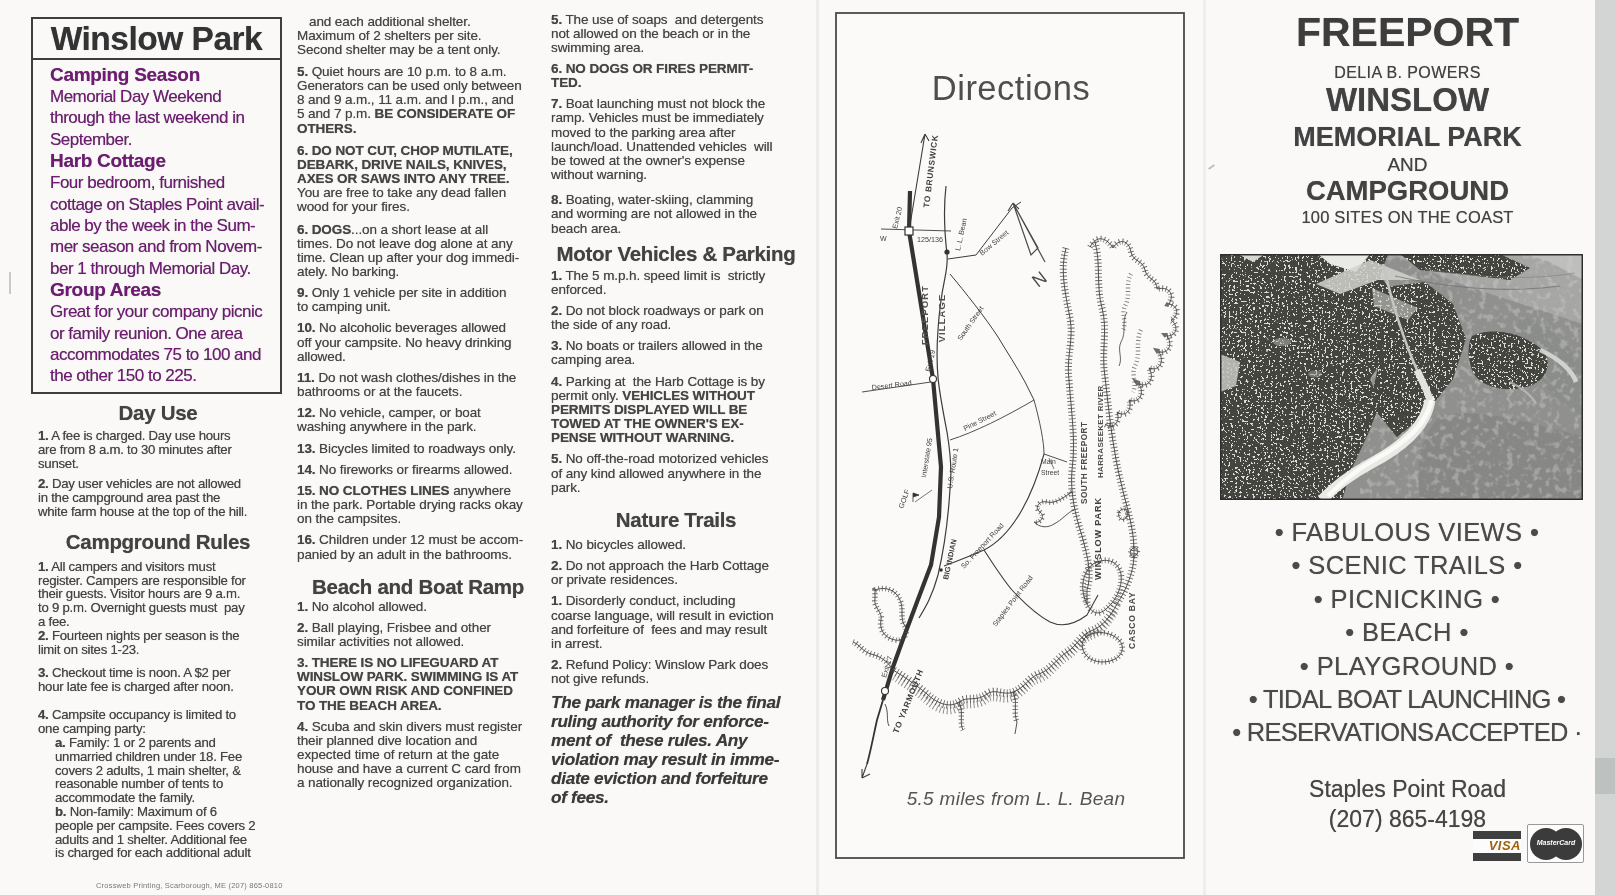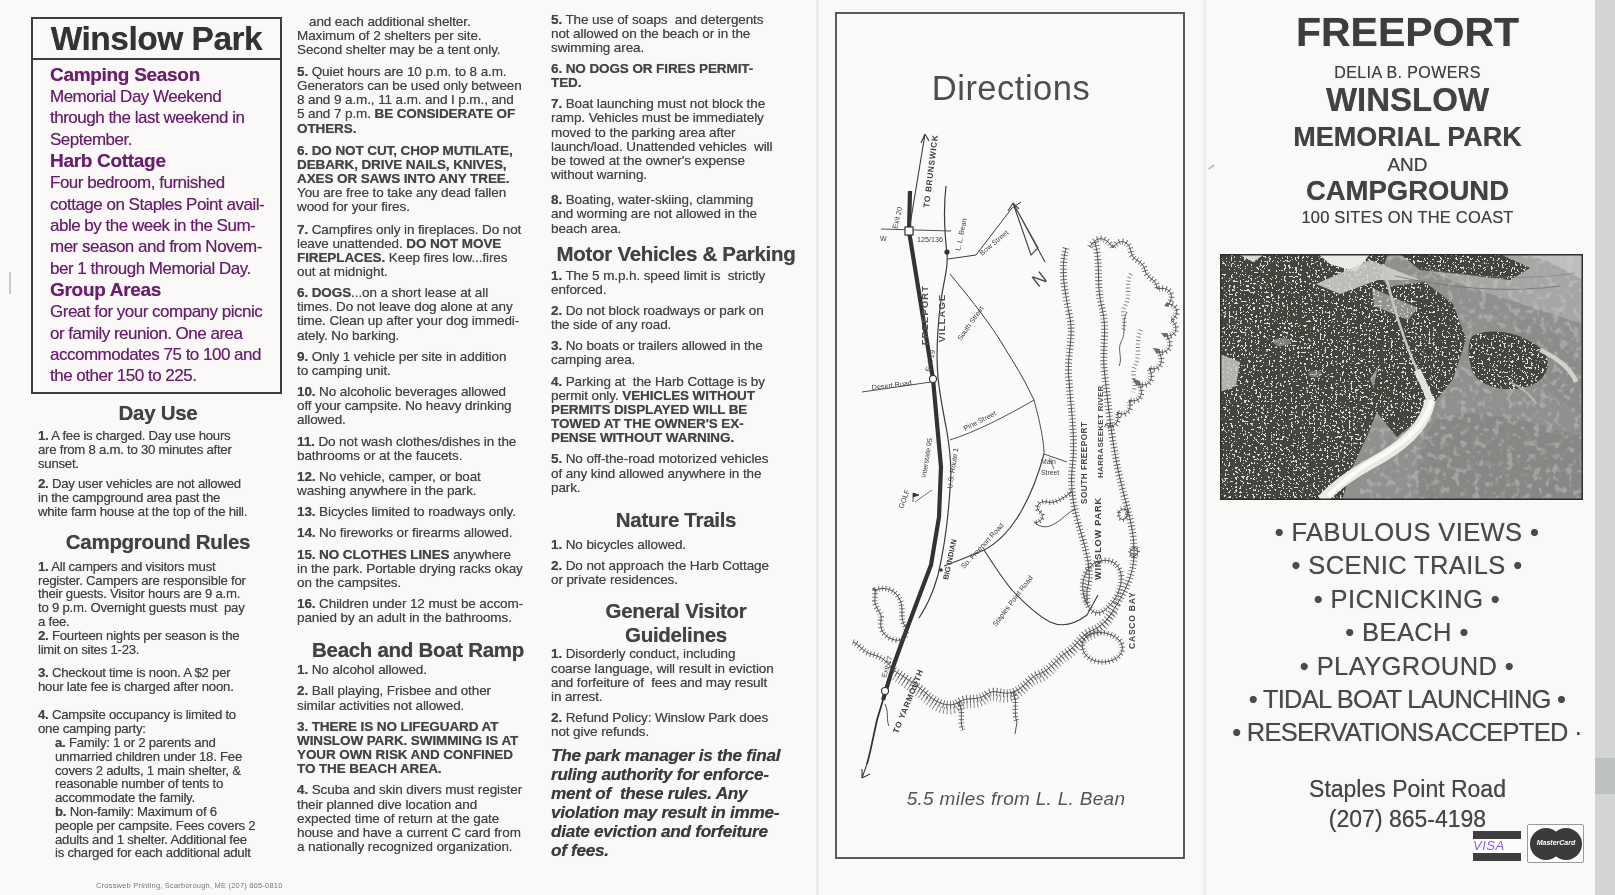--- a/index.html
+++ b/index.html
@@ -65,21 +65,20 @@
     <div><b>b.</b> Non-family: Maximum of 6<br>people per campsite. Fees covers 2<br>adults and 1 shelter. Additional fee<br>is charged for each additional adult</div>
   </div>
 </div>
 
 <div class="abs" style="left:96px;top:881px;width:220px;font-size:7.5px;color:#787878;letter-spacing:0.2px">Crossweb Printing, Scarborough, ME (207) 865-0810</div>
 
 <div class="abs col c2 fz" style="left:297px;top:14.5px;width:242px">
   <p style="margin-bottom:8px"><span style="padding-left:12px"></span>and each additional shelter.<br>Maximum of 2 shelters per site.<br>Second shelter may be a tent only.</p>
   <p style="margin-bottom:8px"><b>5.</b> Quiet hours are 10 p.m. to 8 a.m.<br>Generators can be used only between<br>8 and 9 a.m., 11 a.m. and I p.m., and<br>5 and 7 p.m. <b>BE CONSIDERATE OF<br>OTHERS.</b></p>
   <p style="margin-bottom:8px"><b>6. DO NOT CUT, CHOP MUTILATE,<br>DEBARK, DRIVE NAILS, KNIVES,<br>AXES OR SAWS INTO ANY TREE.</b><br>You are free to take any dead fallen<br>wood for your fires.</p>
-  <p><b>7.</b> Campfires only in fireplaces. Do not<br>leave unattended. <b>DO NOT MOVE<br>FIREPLACES.</b> Keep fires low...fires<br>out at midnight.</p>
   <p><b>6. DOGS</b>...on a short lease at all<br>times. Do not leave dog alone at any<br>time. Clean up after your dog immedi-<br>ately. No barking.</p>
   <p><b>9.</b> Only 1 vehicle per site in addition<br>to camping unit.</p>
   <p><b>10.</b> No alcoholic beverages allowed<br>off your campsite. No heavy drinking<br>allowed.</p>
   <p><b>11.</b> Do not wash clothes/dishes in the<br>bathrooms or at the faucets.</p>
   <p><b>12.</b> No vehicle, camper, or boat<br>washing anywhere in the park.</p>
   <p><b>13.</b> Bicycles limited to roadways only.</p>
   <p><b>14.</b> No fireworks or firearms allowed.</p>
   <p><b>15. NO CLOTHES LINES</b> anywhere<br>in the park. Portable drying racks okay<br>on the campsites.</p>
   <p><b>16.</b> Children under 12 must be accom-<br>panied by an adult in the bathrooms.</p>
 
@@ -100,21 +99,20 @@
   <p><b>1.</b> The 5 m.p.h. speed limit is&nbsp; strictly<br>enforced.</p>
   <p><b>2.</b> Do not block roadways or park on<br>the side of any road.</p>
   <p><b>3.</b> No boats or trailers allowed in the<br>camping area.</p>
   <p><b>4.</b> Parking at&nbsp; the Harb Cottage is by<br>permit only. <b>VEHICLES WITHOUT<br>PERMITS DISPLAYED WILL BE<br>TOWED AT THE OWNER'S EX-<br>PENSE WITHOUT WARNING.</b></p>
   <p><b>5.</b> No off-the-road motorized vehicles<br>of any kind allowed anywhere in the<br>park.</p>
 
   <h2 style="margin:14px 0 7px">Nature Trails</h2>
   <p><b>1.</b> No bicycles allowed.</p>
   <p><b>2.</b> Do not approach the Harb Cottage<br>or private residences.</p>
 
-  <h2 style="margin:11.5px 0 0.5px;line-height:24px">General Visitor<br>Guidelines</h2>
   <p><b>1.</b> Disorderly conduct, including<br>coarse language, will result in eviction<br>and forfeiture of&nbsp; fees and may result<br>in arrest.</p>
   <p><b>2.</b> Refund Policy: Winslow Park does<br>not give refunds.</p>
 
   <div style="font-size:17.2px;line-height:19px;font-weight:bold;font-style:italic;margin-top:6px;letter-spacing:-0.3px;color:#3a3a3a">The park manager is the final<br>ruling authority for enforce-<br>ment of&nbsp; these rules. Any<br>violation may result in imme-<br>diate eviction and forfeiture<br>of fees.</div>
 </div>
 
 <div class="abs" id="mappanel" style="left:835px;top:12px;width:350px;height:847px">
 <svg width="350" height="847" viewBox="0 0 350 847" xmlns="http://www.w3.org/2000/svg" style="font-family:'Liberation Sans',sans-serif">
 
 <rect x="1" y="1" width="348" height="845" fill="#fbfaf8" stroke="#4a4a4a" stroke-width="1.8"></rect>
@@ -351,20 +349,20 @@
 </div>
 
 <div class="abs fz" style="left:1225px;top:775px;width:365px;text-align:center;font-size:23px;line-height:29.5px;color:#454545">
   <div>Staples Point Road</div>
   <div>(207) 865-4198</div>
 </div>
 
 <div class="abs" style="left:1473px;top:831px;width:48px;height:30px;background:#fcfcfc">
   <div style="position:absolute;left:0;top:0;width:100%;height:8px;background:#3f3f3f"></div>
   <div style="position:absolute;left:0;bottom:0;width:100%;height:8px;background:#3f3f3f"></div>
-  <div style="position:absolute;left:0;top:8px;width:100%;text-align:left;font-size:13px;font-weight:normal;font-style:italic;line-height:14px;color:#8b5cf6;letter-spacing:0.5px">VISA</div>
+  <div style="position:absolute;left:0;top:8px;width:100%;text-align:right;font-size:13px;font-weight:bold;font-style:italic;line-height:14px;color:#a16207;letter-spacing:0.5px">VISA</div>
 </div>
 
 <div class="abs" style="left:1527px;top:824px;width:57px;height:39px;background:#fcfcfc;border:1px solid #999;border-radius:2px">
   <div style="position:absolute;left:2px;top:3px;width:32px;height:32px;border-radius:50%;background:#3b3b3b"></div>
   <div style="position:absolute;left:22px;top:3px;width:32px;height:32px;border-radius:50%;background:#3b3b3b"></div>
   <div style="position:absolute;left:2px;top:14px;width:52px;text-align:center;font-size:7px;font-style:italic;font-weight:bold;color:#fff">MasterCard</div>
 </div>
 
 </body></html>

